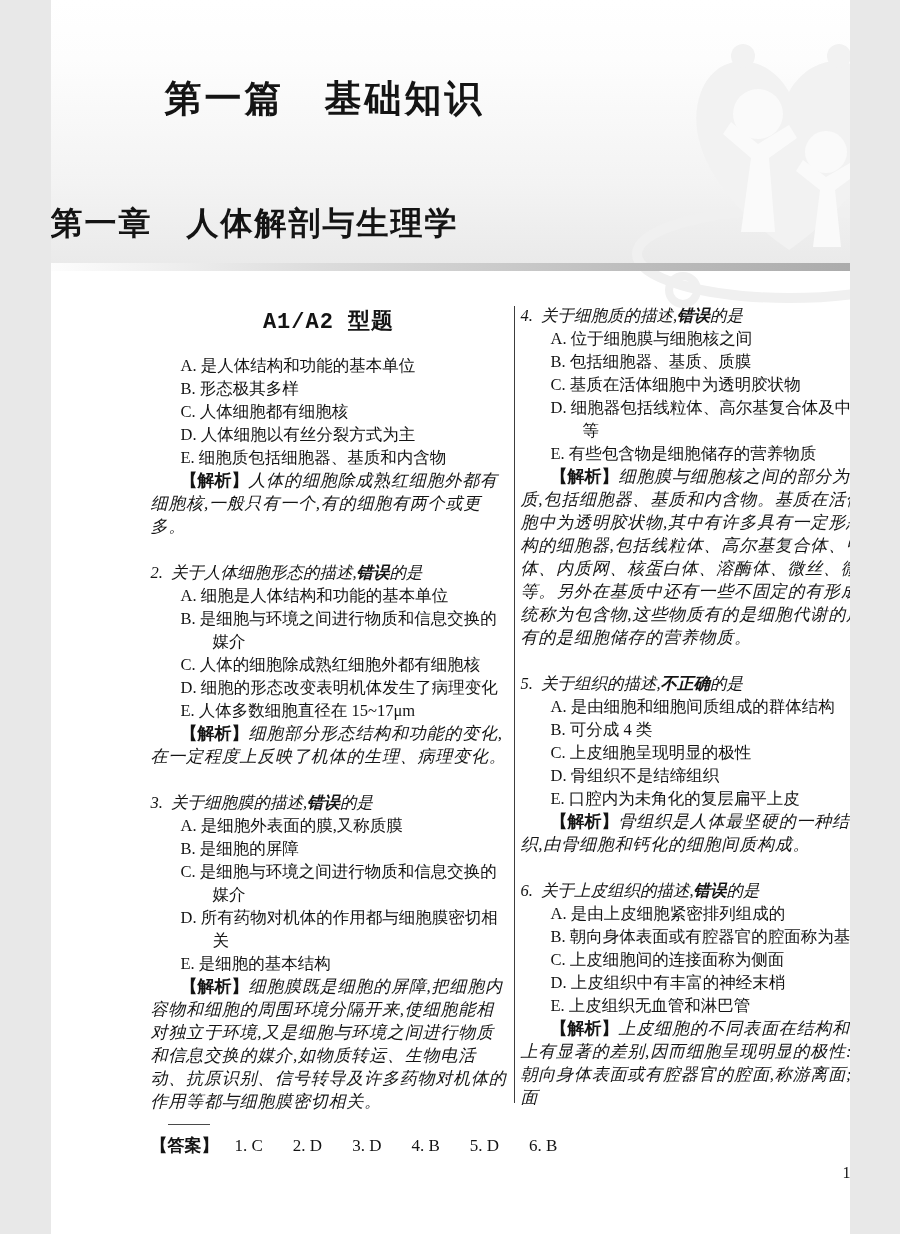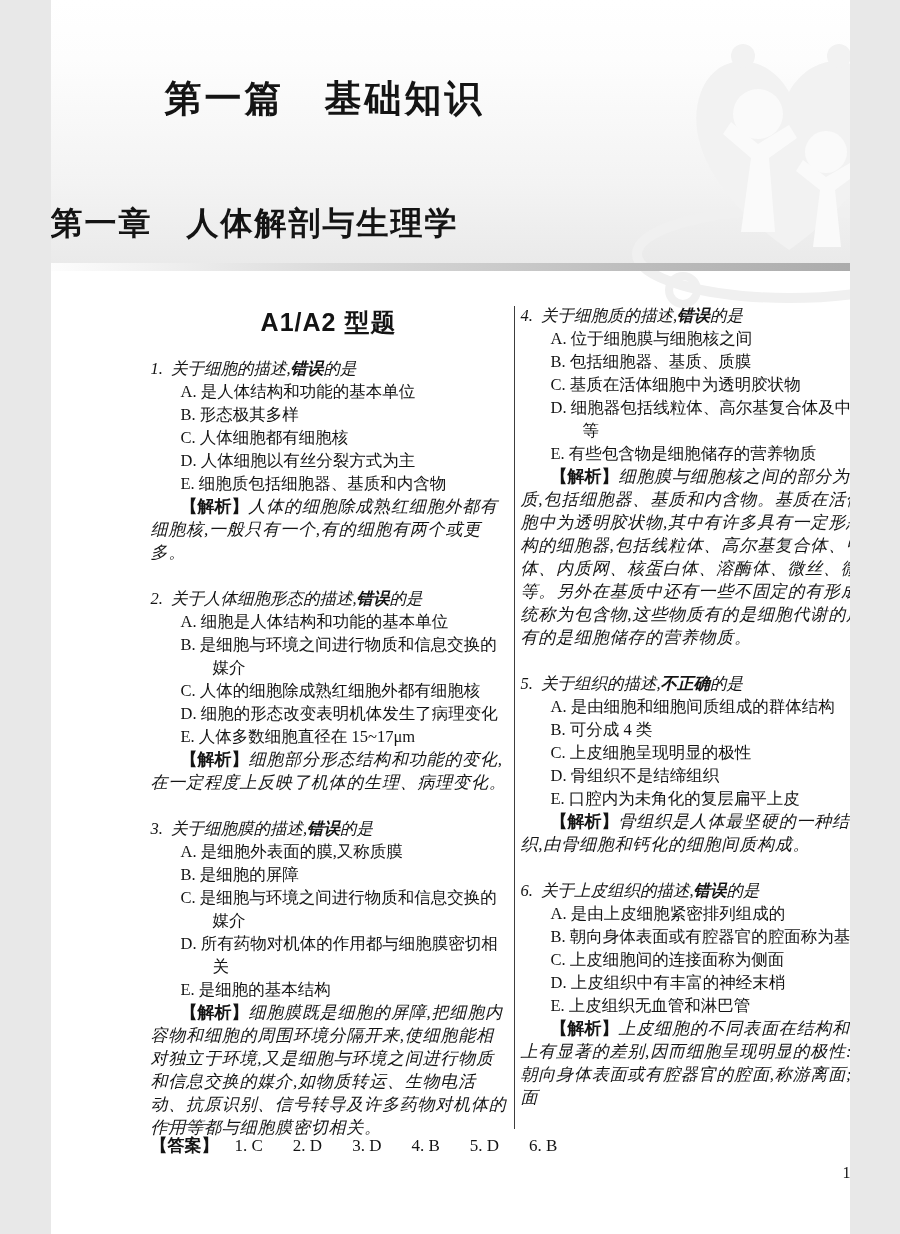--- a/index.html
+++ b/index.html
@@ -31,22 +31,22 @@
   }
   
   .content {
     position:absolute; top:304px; left:100px; width:740px;
     display:flex; align-items:stretch;
   }
   .col-left  { width:356px; }
   .col-right { width:369px; }
   .col-divider { width:1px; background:#3c3c3c; margin:2px 6px 10px 7px; }
   .section-title {
-    text-align:center; font-family:Liberation Sans, sans-serif;
-    font-weight:bold; font-size:25px; letter-spacing:1px;
+    text-align:center; font-family:Liberation Mono, monospace;
+    font-weight:bold; font-size:22px; letter-spacing:1px;
     margin:2px 0 18px 0;
   }
   .question { margin-top:23px; }
   .question.first { margin-top:0; }
   .stem { font-size:16.5px; line-height:23px;font-style:italic; }
   .stem .qnum { margin-right:8px; }
   .stem b { font-family:"Liberation Sans", sans-serif; font-weight:bold; }
   .option {
     font-size:16.5px; line-height:23px;
     padding-left:62px; text-indent:-32px;
@@ -91,21 +91,20 @@
     <div class="chapter-title">第一章　人体解剖与生理学</div>
   </div>
   <div class="header-rule"></div>
 
   <div class="content">
 
     <div class="col-left">
       <div class="section-title">A1/A2 型题</div>
 
       <div class="question first">
-        <p class="stem"><span class="qnum">1.</span><span>关于细胞的描述,</span><b>错误</b><span>的是</span></p>
         <p class="option">A. 是人体结构和功能的基本单位</p>
         <p class="option">B. 形态极其多样</p>
         <p class="option">C. 人体细胞都有细胞核</p>
         <p class="option">D. 人体细胞以有丝分裂方式为主</p>
         <p class="option">E. 细胞质包括细胞器、基质和内含物</p>
         <p class="analysis"><span class="analysis-label">【解析】</span><span class="analysis-body">人体的细胞除成熟红细胞外都有细胞核,一般只有一个,有的细胞有两个或更多。</span></p>
       </div>
 
       <div class="question">
         <p class="stem"><span class="qnum">2.</span><span>关于人体细胞形态的描述,</span><b>错误</b><span>的是</span></p>

